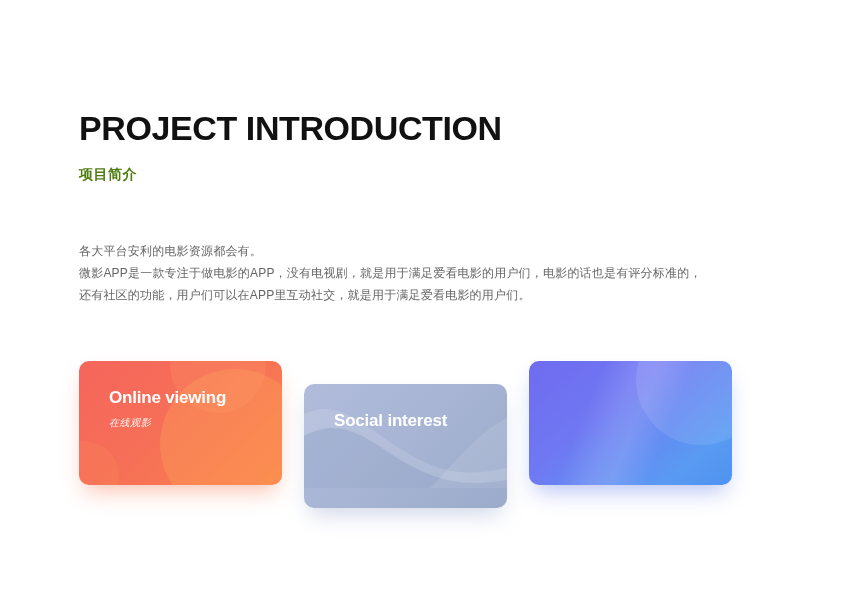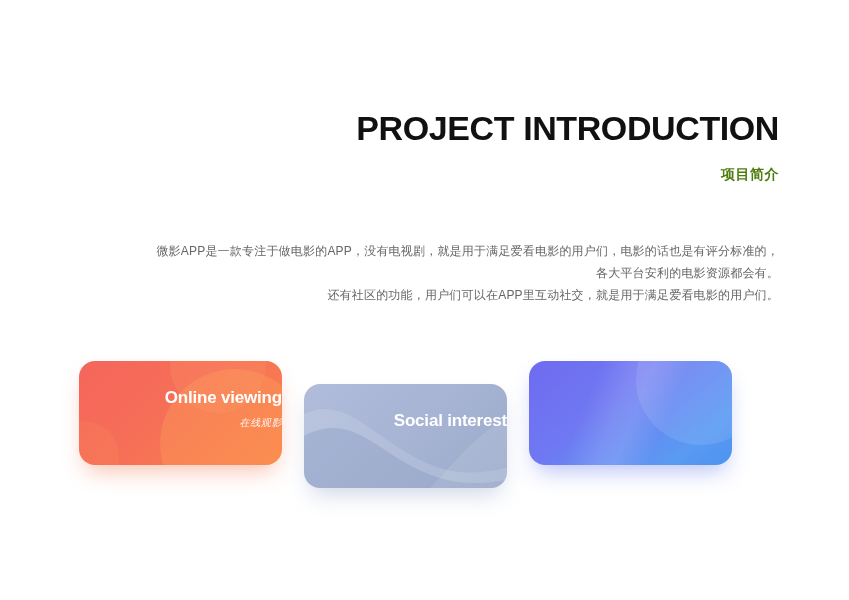--- a/index.html
+++ b/index.html
@@ -12,21 +12,20 @@
     background: #ffffff;
     font-family: "Liberation Sans", "DejaVu Sans", sans-serif;
     overflow: hidden;
   }
 
   .page {
     position: relative;
     width: 849px;
     height: 600px;
     box-sizing: border-box;
-    text-align: right;
   }
 
   
   .heading-block {
     position: absolute;
     left: 79px;
     top: 108px;
     width: 700px;
   }
 
@@ -75,22 +74,22 @@
     top: 361px;
     width: 653px;
     height: 104px;
     display: flex;
     gap: 22px;
   }
 
   .card {
     position: relative;
     width: 203px;
-    height: 104px;
-    border-radius: 16px;
+    height: 124px;
+    border-radius: 10px;
     overflow: hidden;
     box-sizing: border-box;
     flex: 0 0 203px;
   }
 
   .card-inner {
     position: relative;
     z-index: 3;
     padding: 26px 0 0 30px;
   }
@@ -185,22 +184,22 @@
 <body>
 
 <div class="page">
 
   <div class="heading-block">
     <h1 class="page-title">PROJECT INTRODUCTION</h1>
     <h2 class="page-subtitle">项目简介</h2>
   </div>
 
   <div class="intro-body">
+    <span class="intro-line">各大平台安利的电影资源都会有。</span>
     <span class="intro-line">微影APP是一款专注于做电影的APP，没有电视剧，就是用于满足爱看电影的用户们，电影的话也是有评分标准的，</span>
-    <span class="intro-line">各大平台安利的电影资源都会有。</span>
     <span class="intro-line">还有社区的功能，用户们可以在APP里互动社交，就是用于满足爱看电影的用户们。</span>
   </div>
 
   <div class="cards-row">
 
     <div class="card card-online">
       <span class="blob blob-a"></span>
       <span class="blob blob-b"></span>
       <span class="blob blob-c"></span>
       <div class="card-inner">

